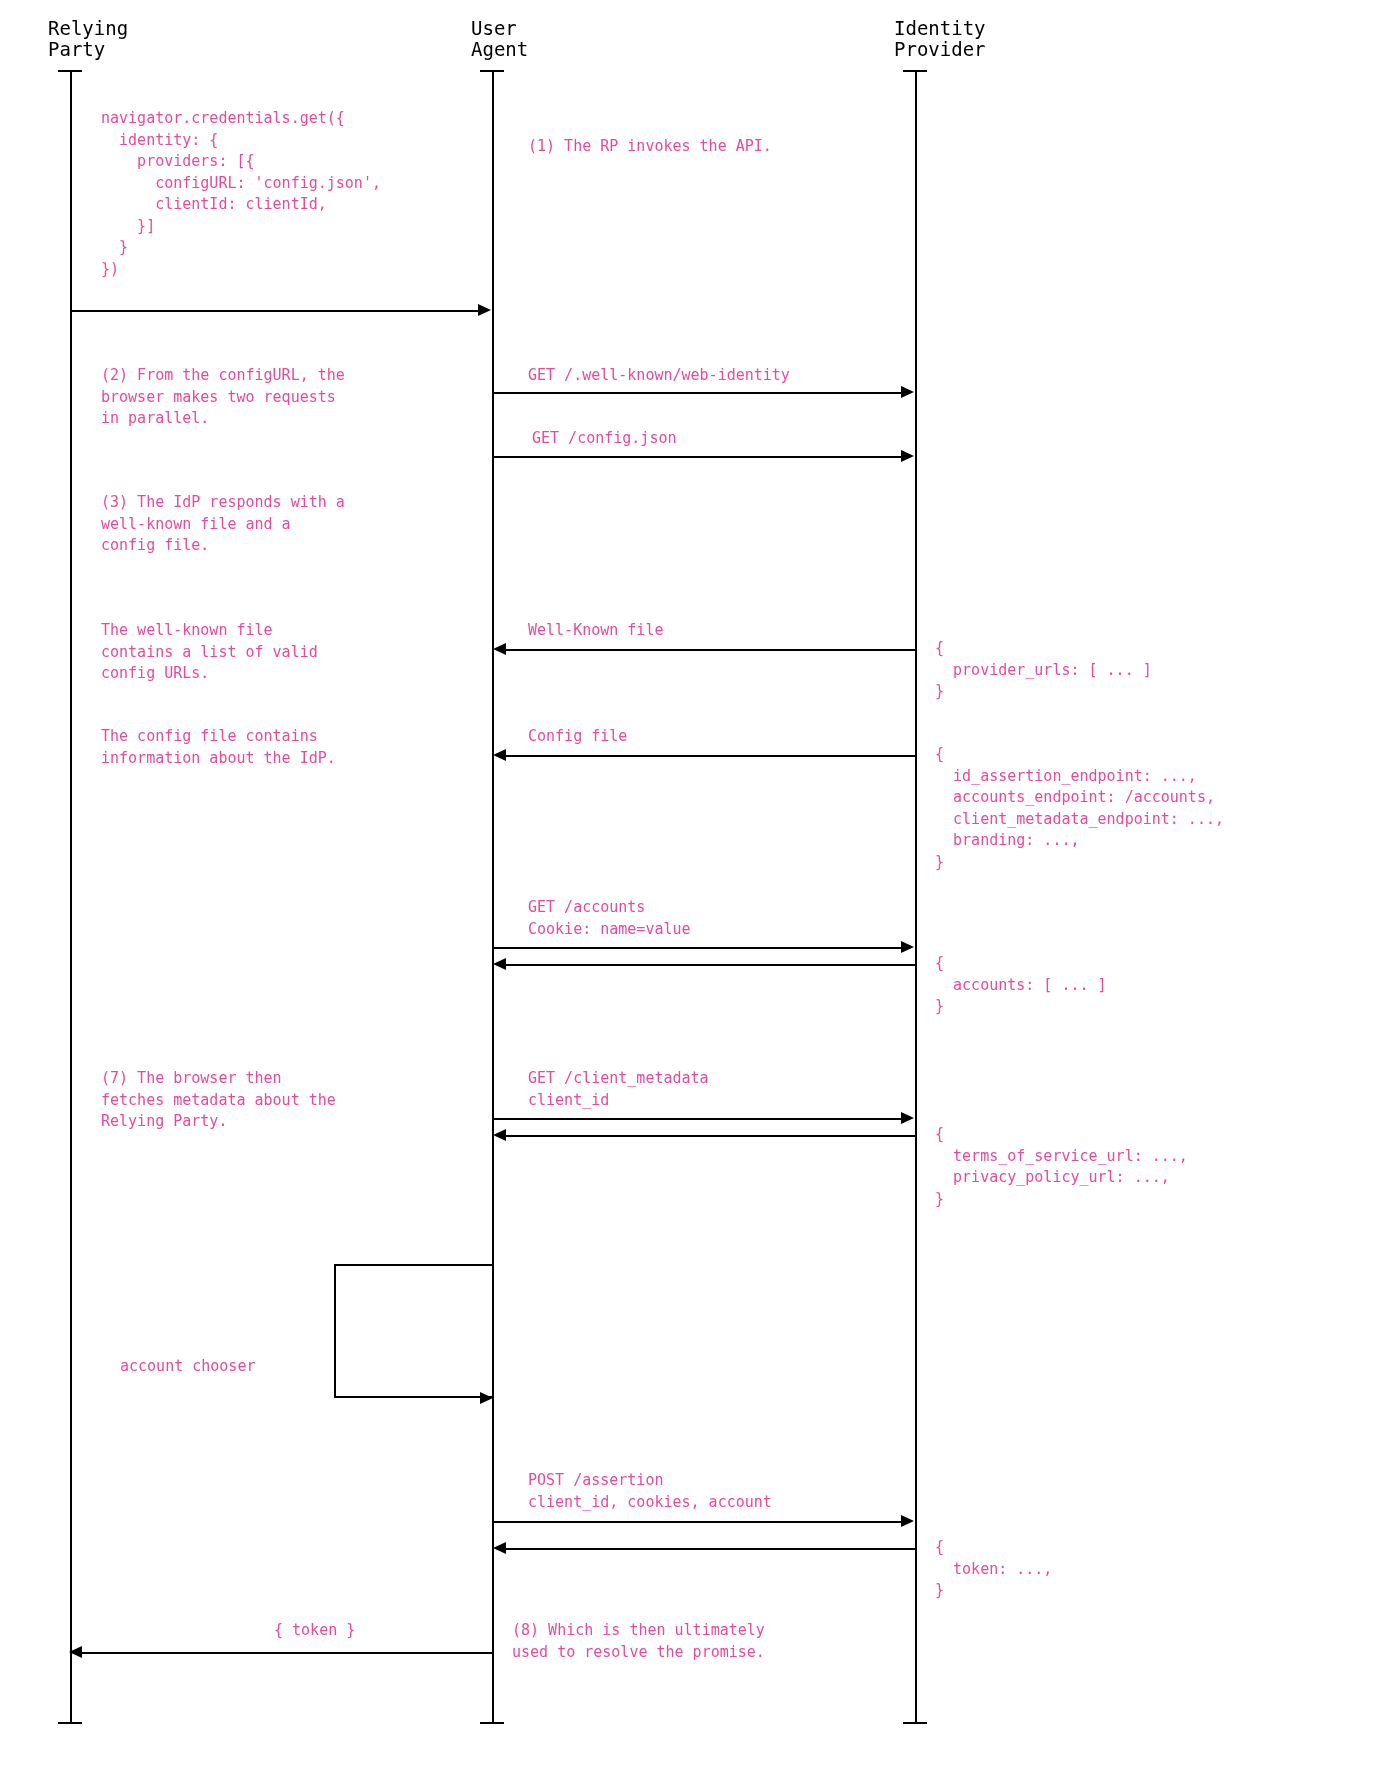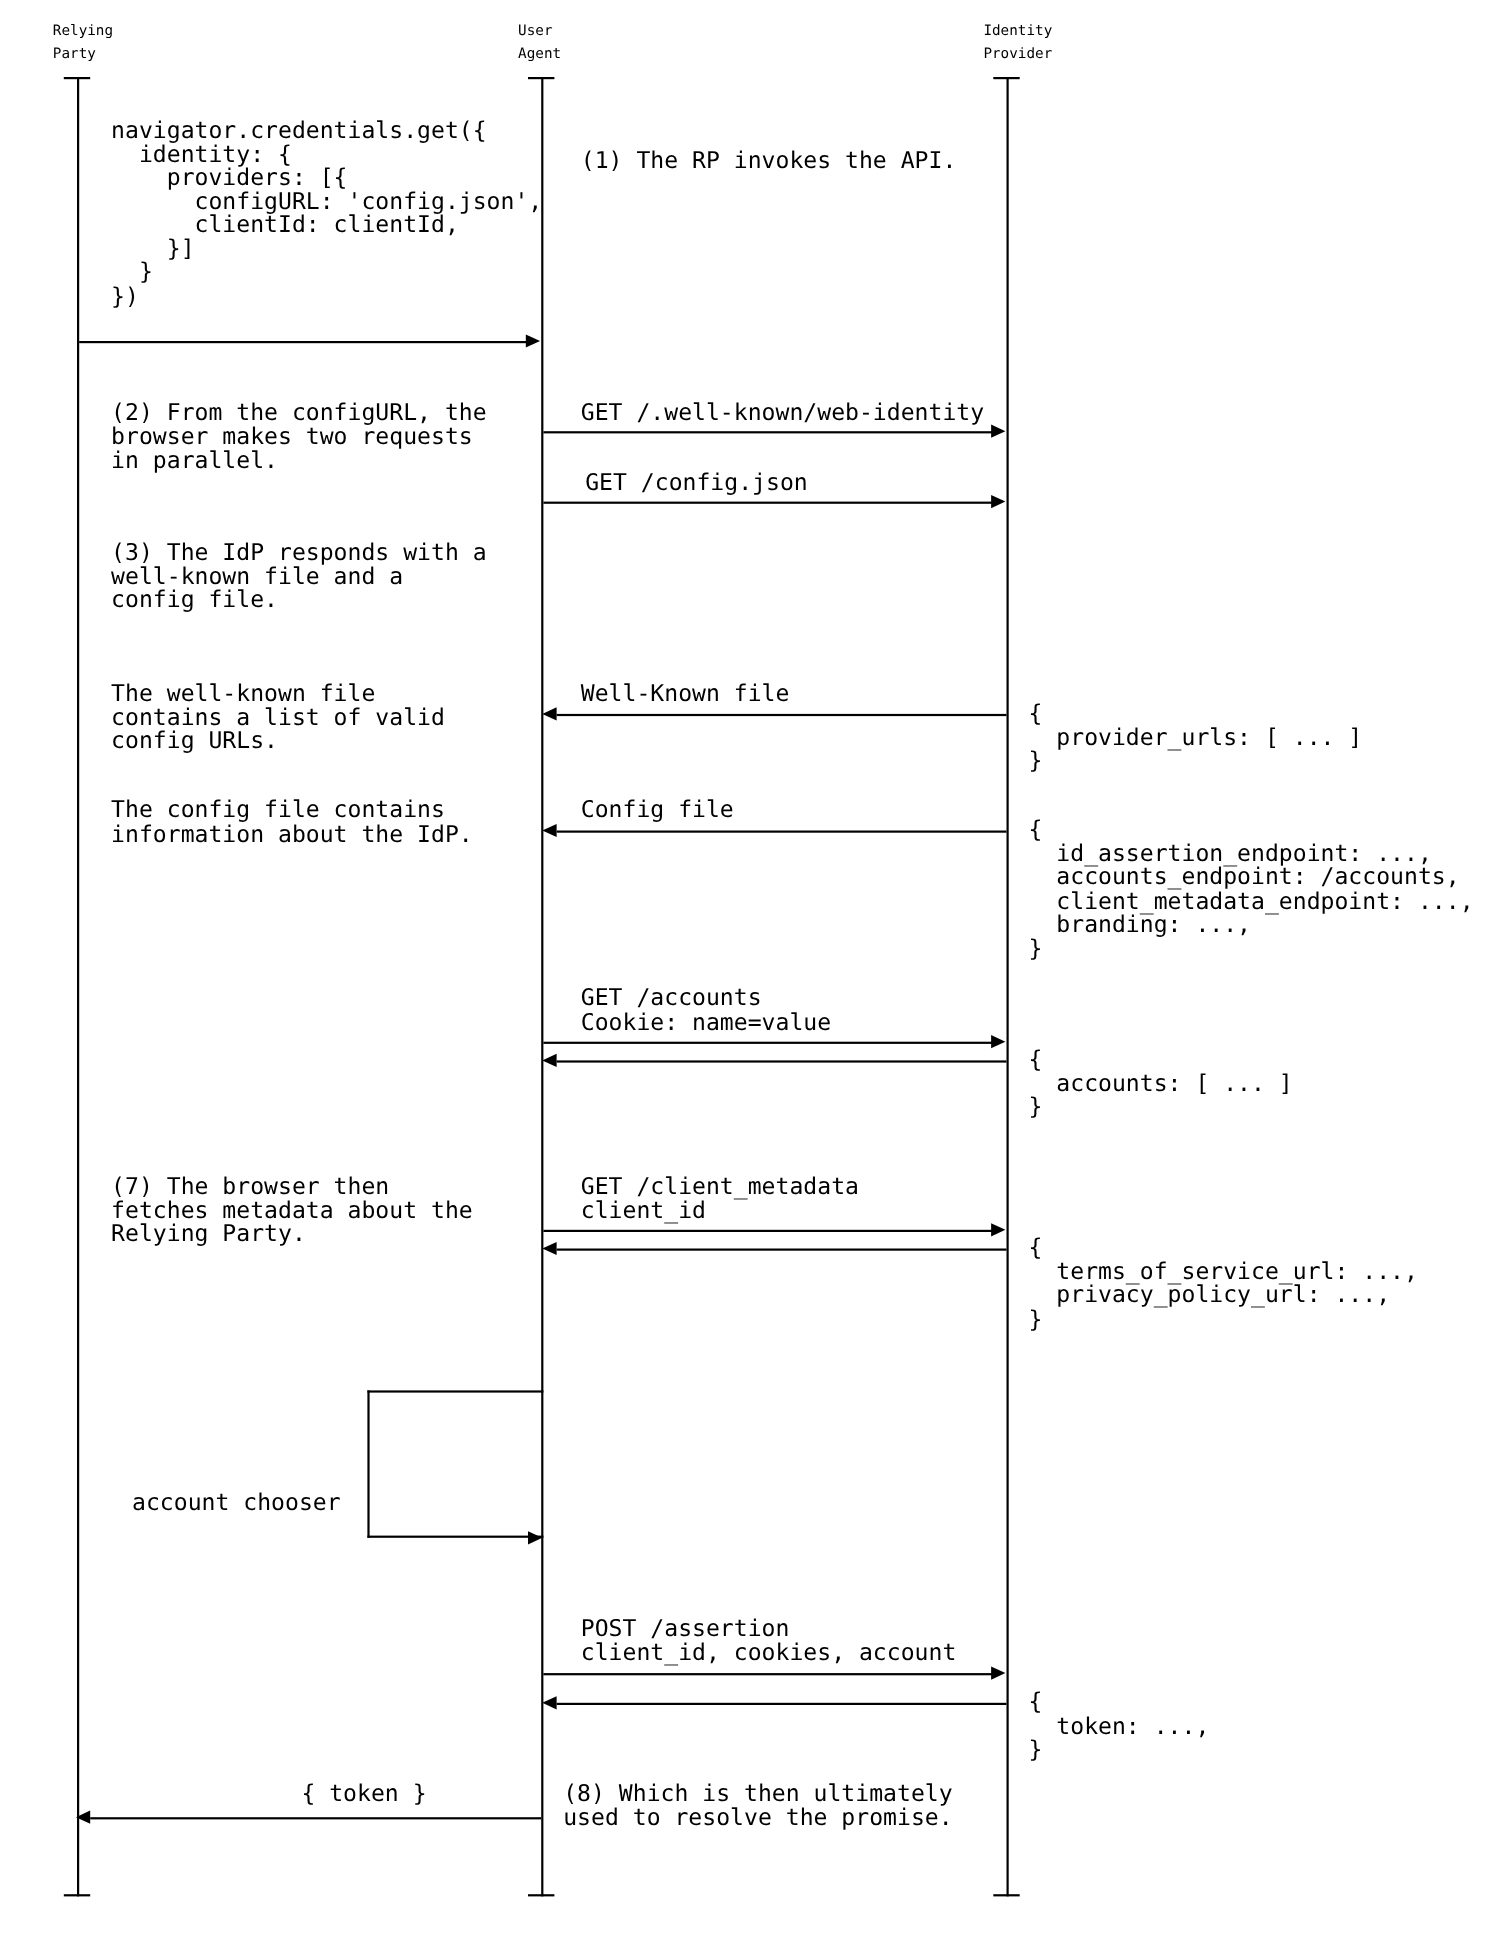--- a/index.html
+++ b/index.html
@@ -12,42 +12,42 @@
     color: #000000;
   }
   #stage {
     position: relative;
     width: 1374px;
     height: 1774px;
     overflow: hidden;
   }
   .lane-title {
     position: absolute;
-    font-size: 13px;
+    font-size: 19px;
     line-height: 21px;
     white-space: pre;
     color: #000;
   }
   .lifeline {
     position: absolute;
     width: 0;
     border-left: 2px solid #000;
   }
   .lifeline-cap {
     position: absolute;
     width: 24px;
     height: 0;
     border-top: 2px solid #000;
   }
   .txt {
     position: absolute;
-    font-size: 21px;
+    font-size: 15px;
     line-height: 21.5px;
     white-space: pre;
-    color: #000000;
+    color: #ec4899;
   }
   .arrow-line {
     position: absolute;
     height: 0;
     border-top: 2px solid #000;
   }
   .arrow-head {
     position: absolute;
     width: 0;
     height: 0;

